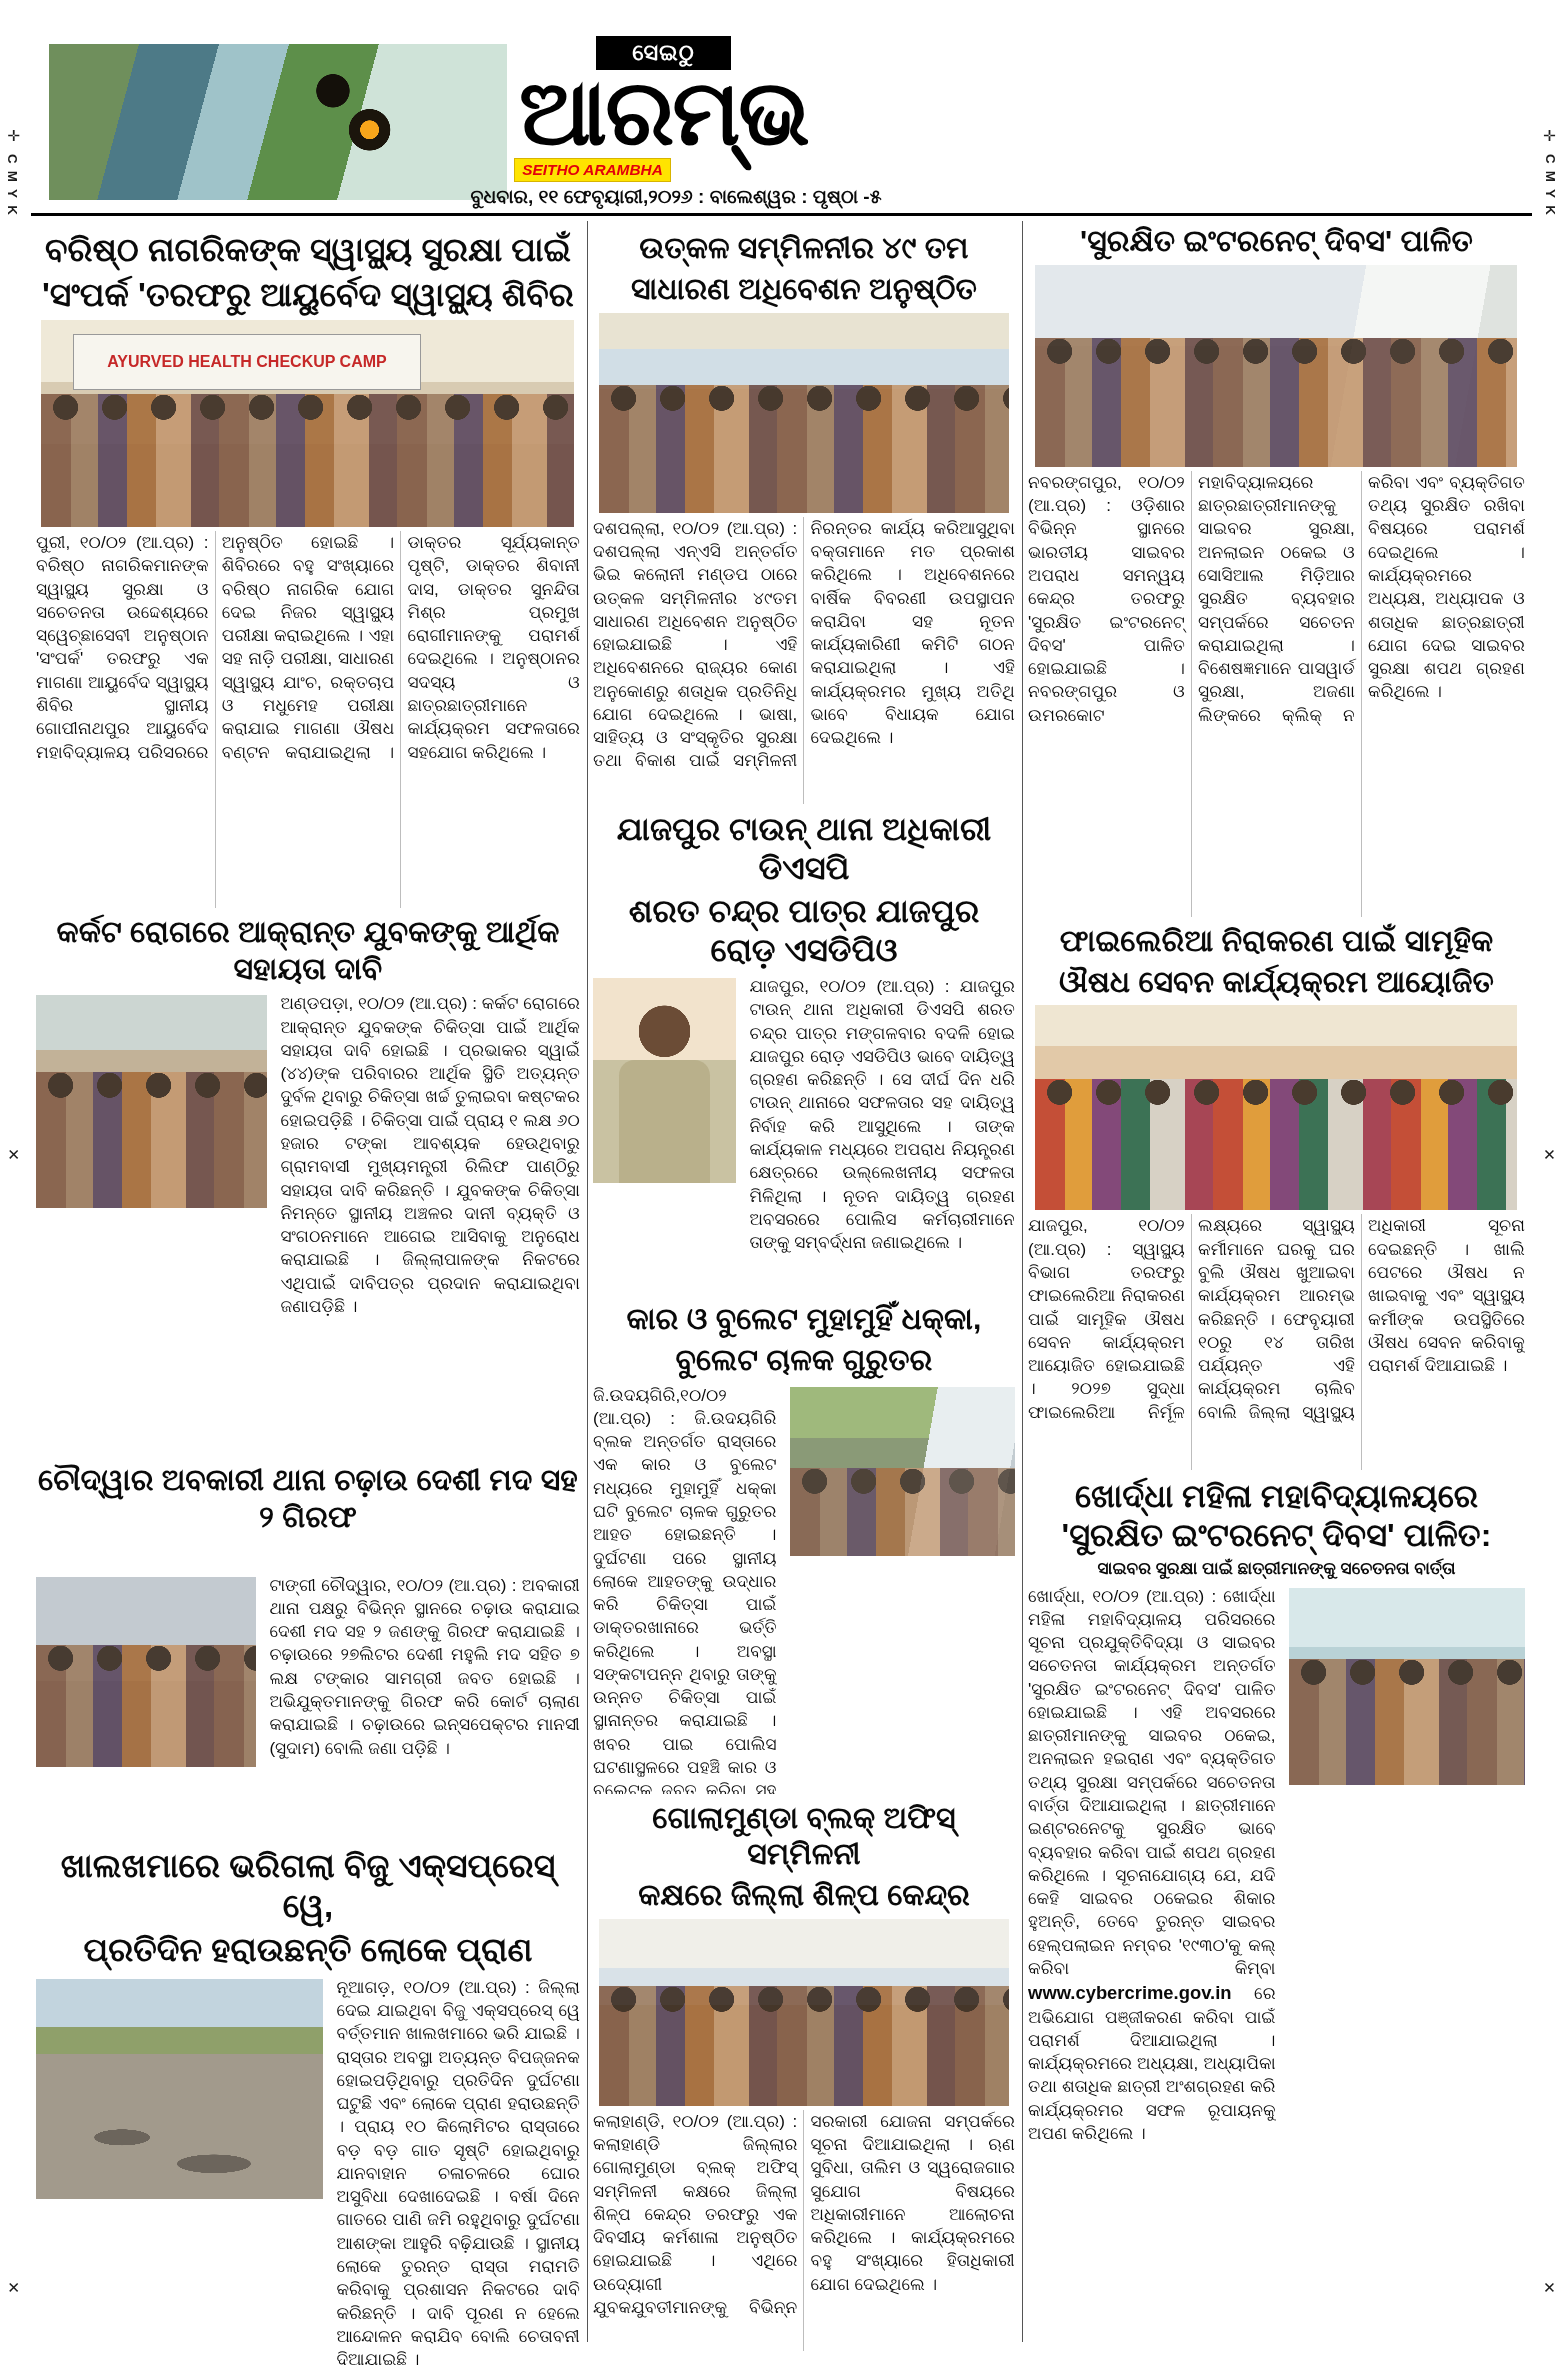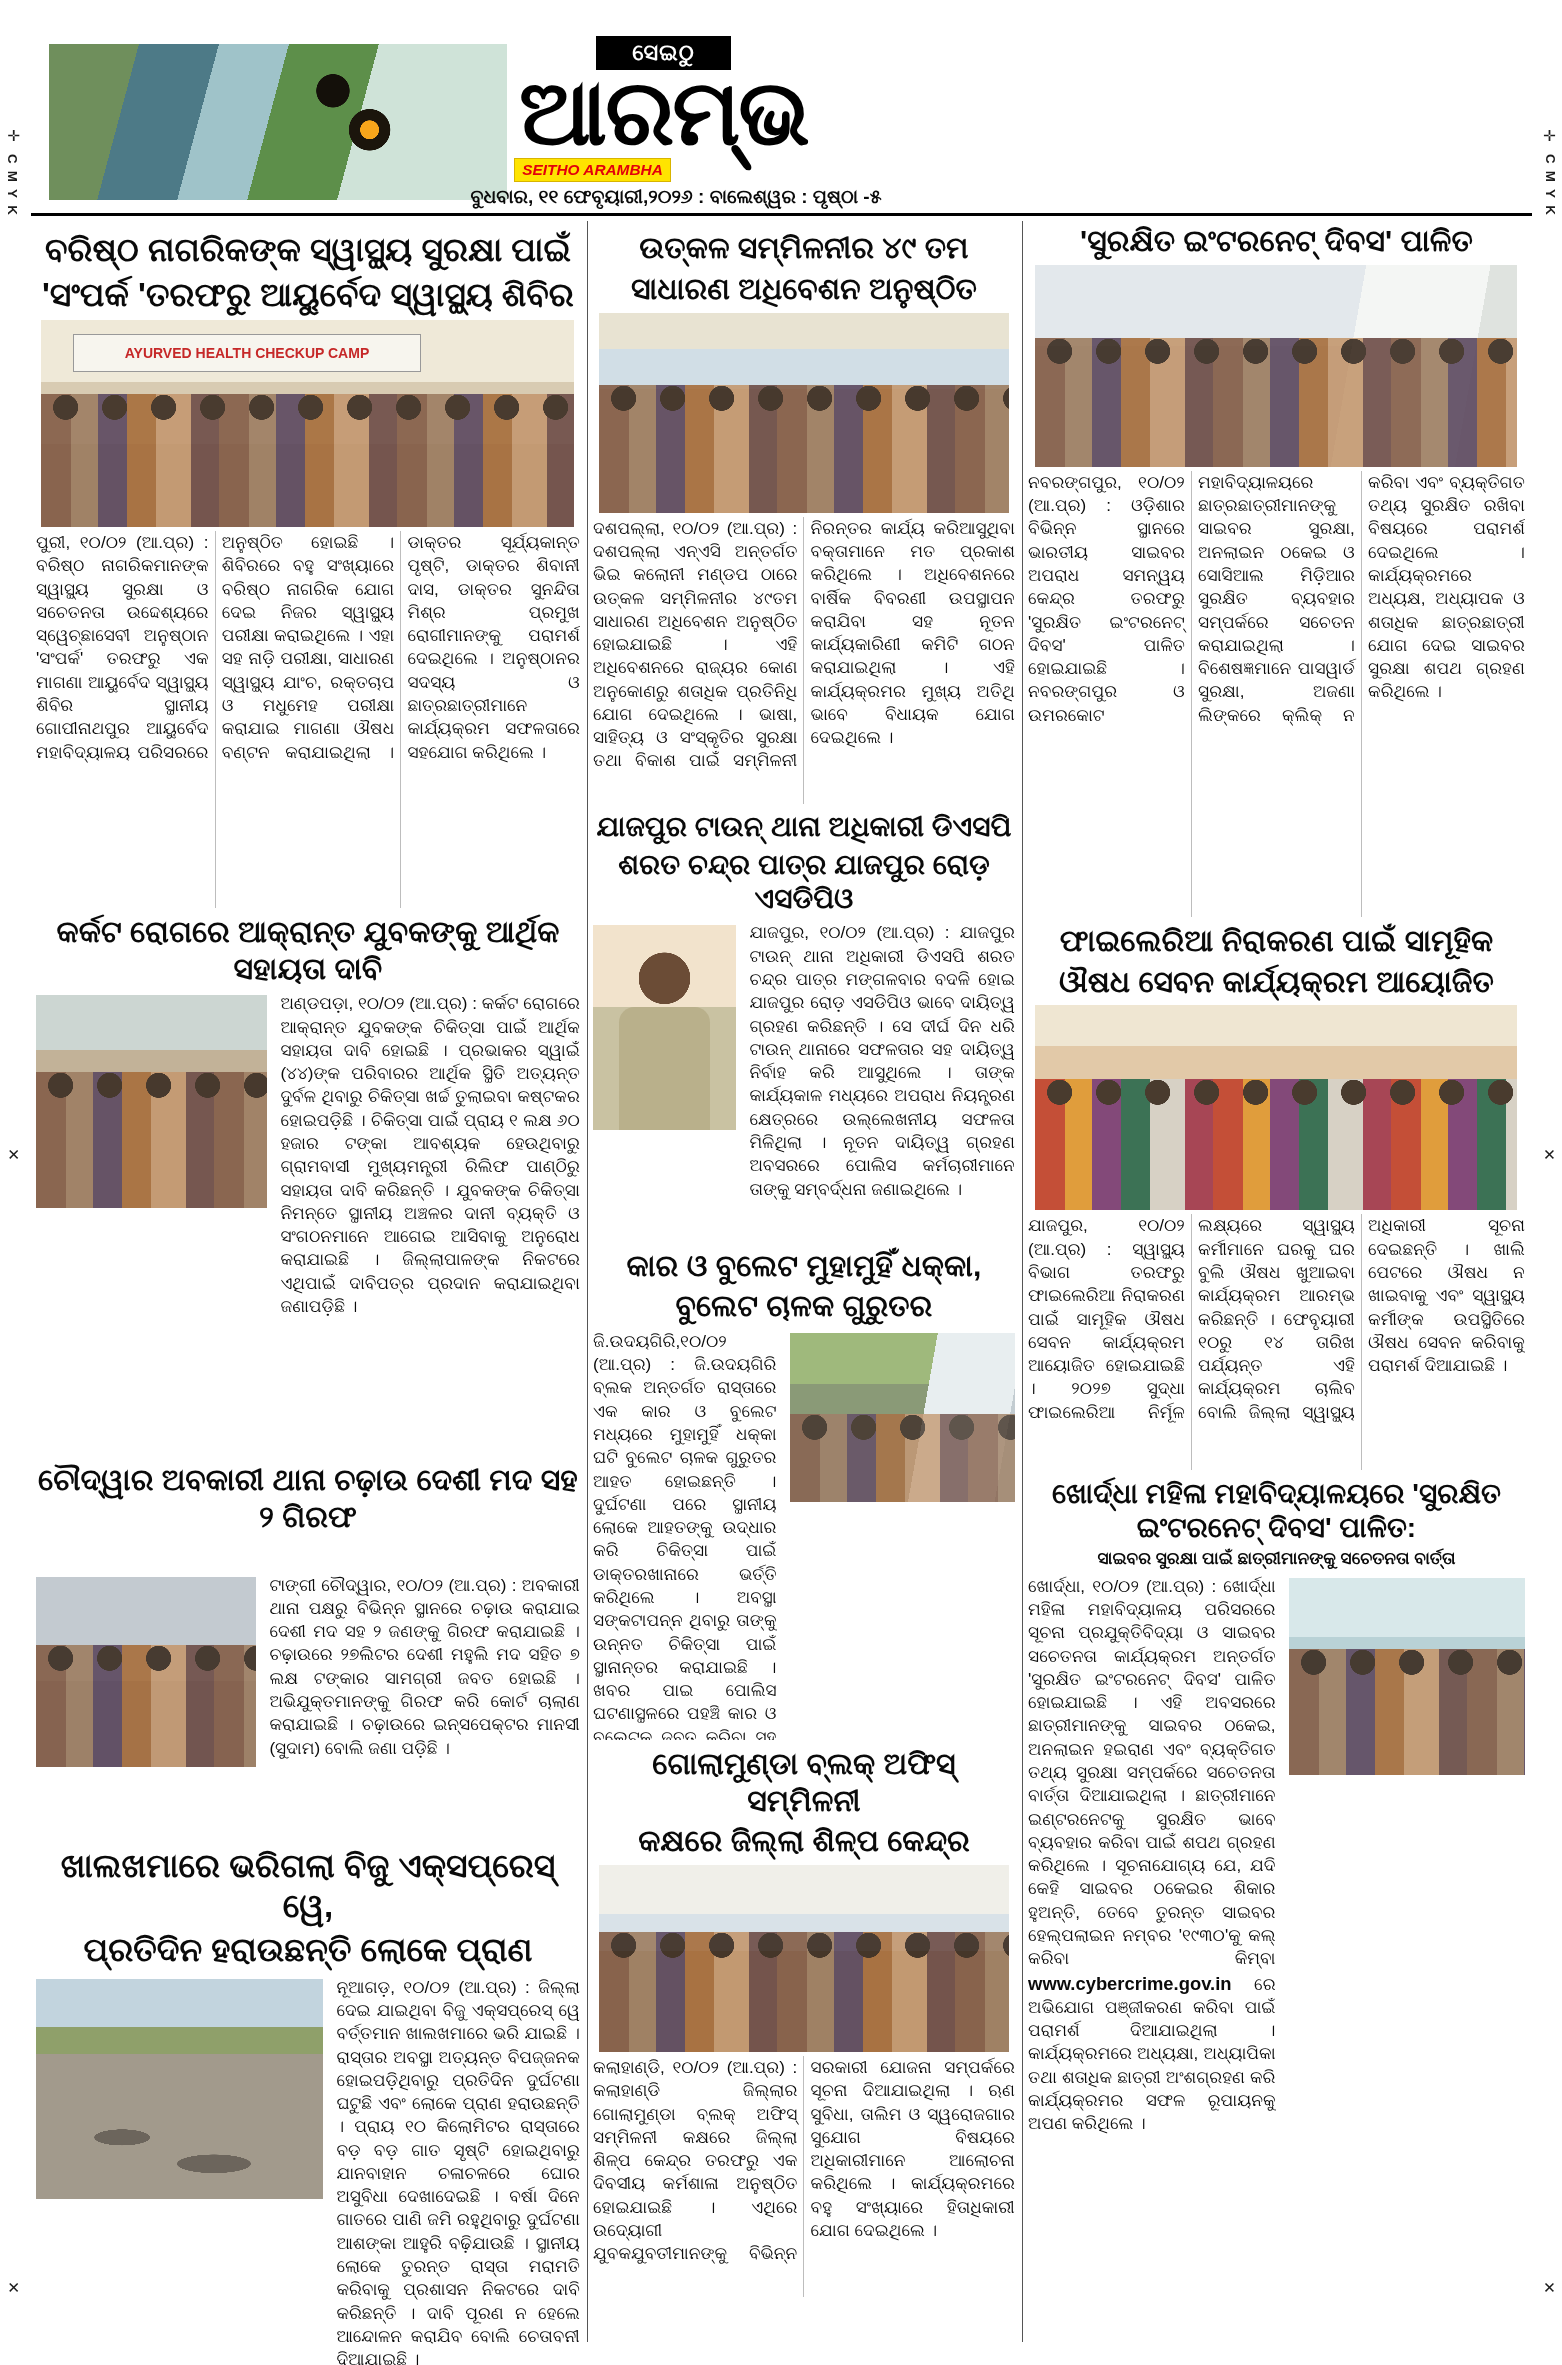--- a/index.html
+++ b/index.html
@@ -37,35 +37,35 @@
   
   .main{position:absolute;left:31px;top:221px;width:1501px;height:2121px;display:flex;}
   .col{box-sizing:border-box;padding:3.1px 7.2px 0 5.1px;}
   .col1{width:556px;}
   .col2{width:436px;border-left:1px solid #555;border-right:1px solid #555;}
   .col3{width:509px;}
   
   .hl{font-weight:800;text-align:center;line-height:1.22;margin:6.1px 2px 5.1px;}
   .hl-xl{font-size:33px;}
   .hl-lg{font-size:30px;}
-  .hl-md{font-size:28px;}
+  .hl-md{font-size:32px;}
   .body-txt{font-size:17px;line-height:1.37;text-align:justify;overflow:hidden;}
   .cols3{column-count:3;column-gap:13.3px;column-rule:0.5px solid #bdbdbd;}
   .cols2{column-count:2;column-gap:13.3px;column-rule:0.5px solid #bdbdbd;}
   .url-bold{font-weight:800;font-size:18.4px;}
   
   .photo{position:relative;overflow:hidden;margin:4.1px auto;}
   .heads{position:absolute;left:0;right:0;bottom:0;height:64%;
     background:
       radial-gradient(circle at 24.6px 13.3px,#3d2f24 12.3px,transparent 12.8px),
       repeating-linear-gradient(90deg,#86604a 0 30px,#9f8064 30px 57px,#5f4c62 57px 86px,#a8703f 86px 115px,#c59a72 115px 150px,#70504a 150px 178px);
     background-size:49px 40px,auto;background-repeat:repeat-x,repeat;opacity:.92;}
   .ph-l1{background:linear-gradient(180deg,#efe9d8 0 30%,#d8cbb2 30% 60%,#b49c80 60% 100%);}
   .banner{position:absolute;left:6%;top:7%;width:64%;background:#f7f5ee;color:#c62828;
-    font-weight:800;font-size:14px;text-align:center;padding:10px 2px;border:0.5px solid #999;}
+    font-weight:800;font-size:16px;text-align:center;padding:18px 2px;border:0.5px solid #999;}
   .ph-l2{background:linear-gradient(180deg,#ccd6d2 0 26%,#c2b298 26% 100%);}
   .ph-l3{background:linear-gradient(180deg,#c3cad0 0 55%,#8e9399 55% 100%);}
   .ph-road{background:
       radial-gradient(ellipse 46px 13.3px at 30% 72%,#6c655c 0 60%,transparent 61%),
       radial-gradient(ellipse 61px 15.4px at 62% 84%,#6c655c 0 60%,transparent 61%),
       linear-gradient(180deg,#c2d4de 0 22%,#8fa06a 22% 34%,#a29a8c 34% 100%);}
   .ph-crowd{background:linear-gradient(180deg,#e8e3d2 0 18%,#d1dee6 18% 38%,#c9b89a 38% 100%);}
   .ph-portrait{background:
       radial-gradient(circle 27px at 50% 26%,#6b4c36 0 25.6px,transparent 26px),
       linear-gradient(180deg,#f2e3cc 0 40%,#c9c2a2 40% 100%);}

